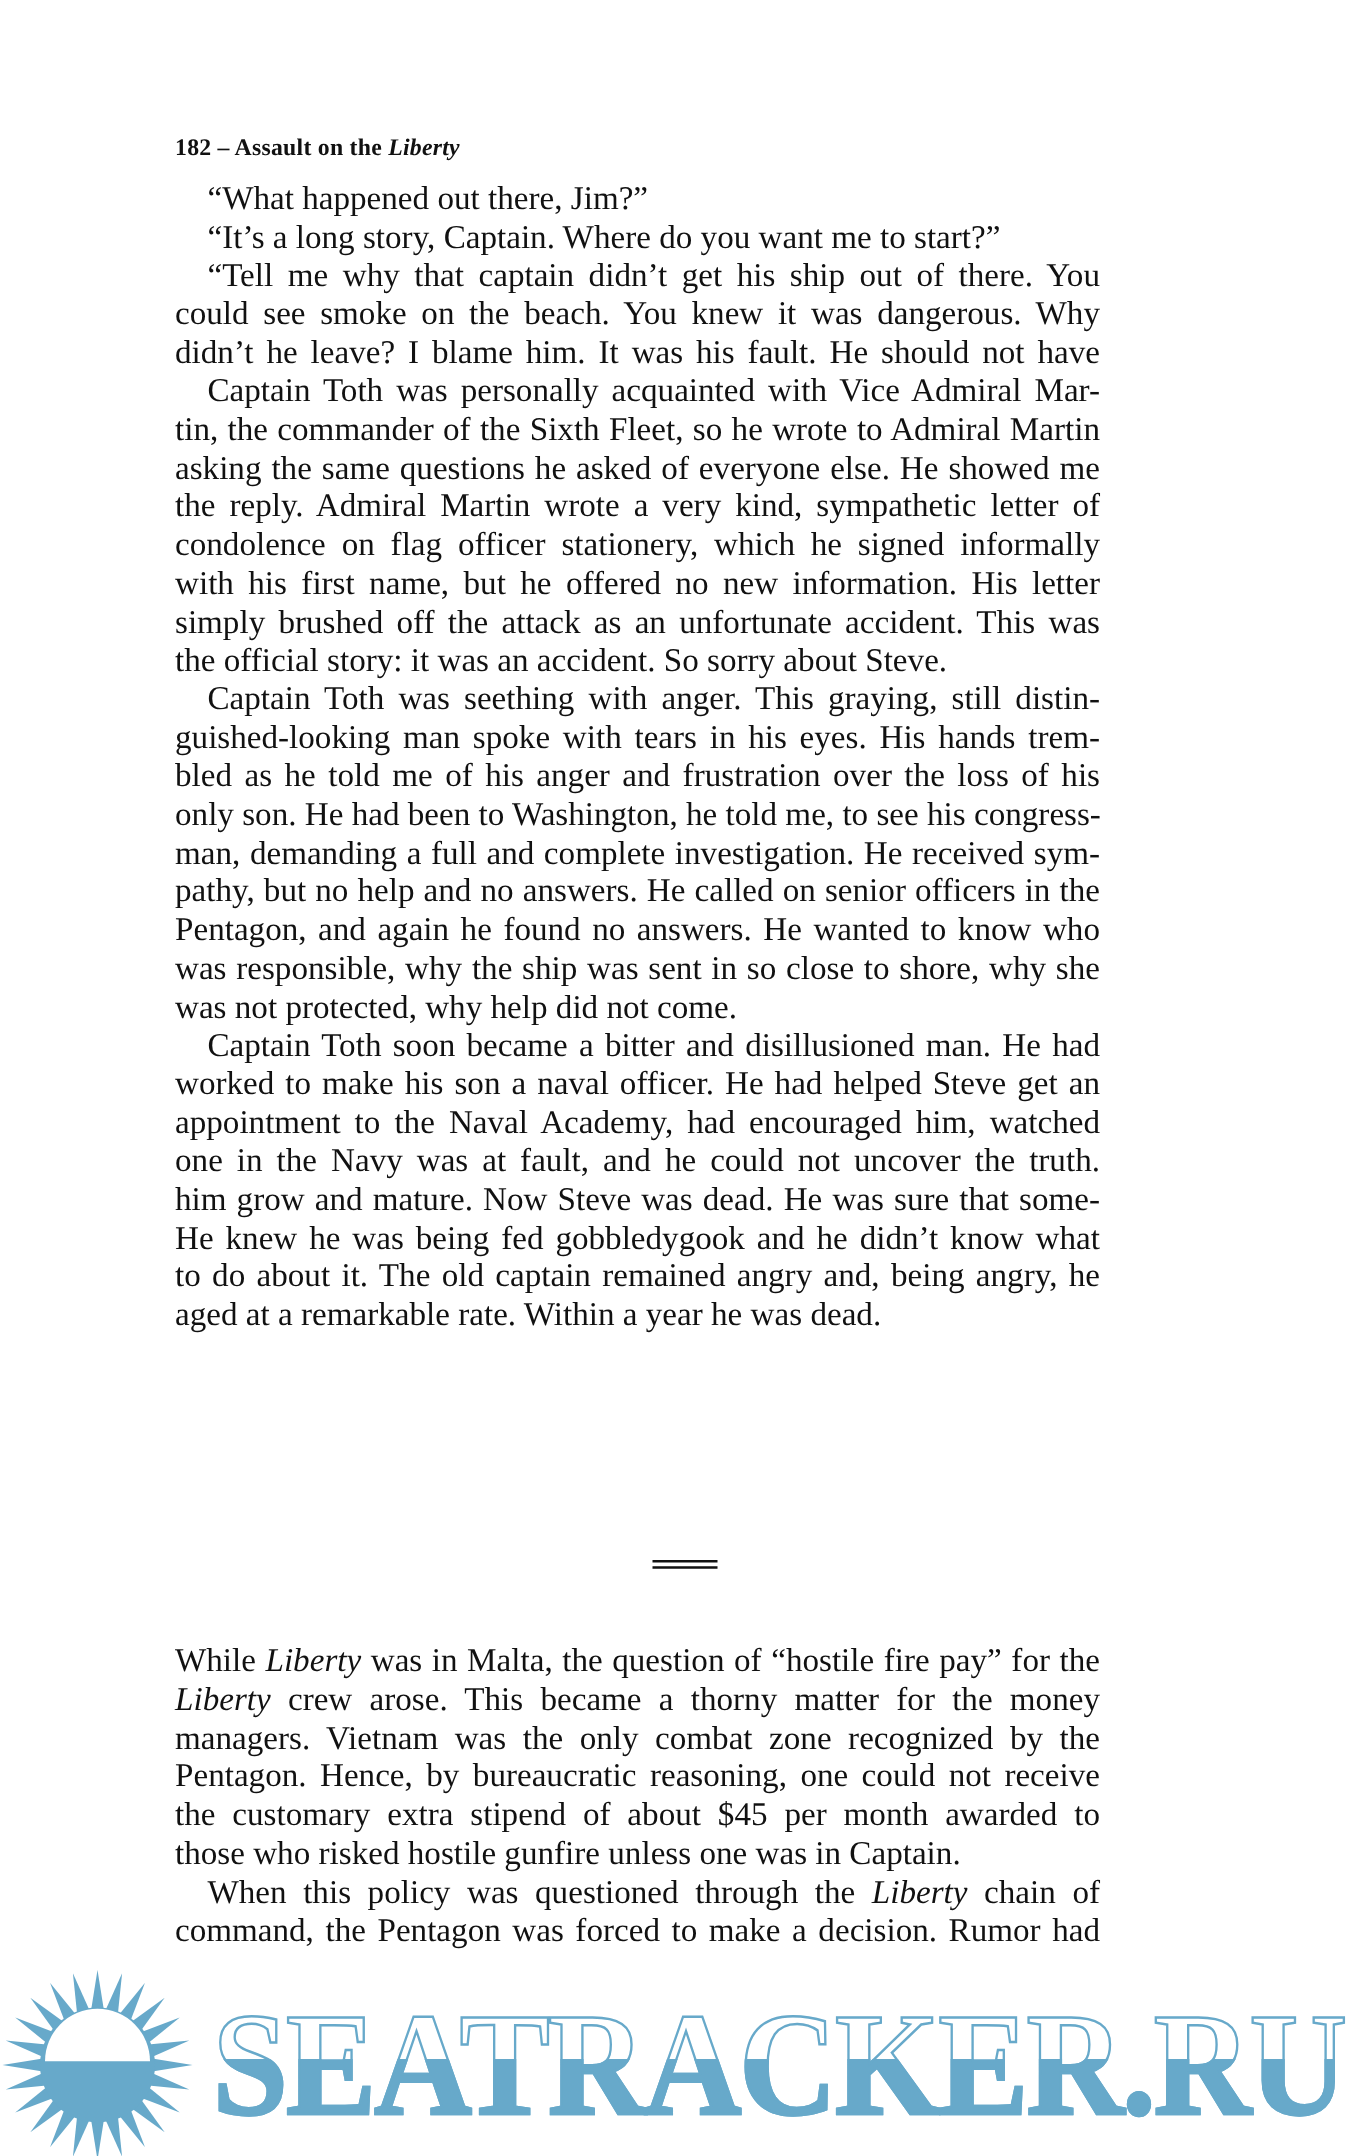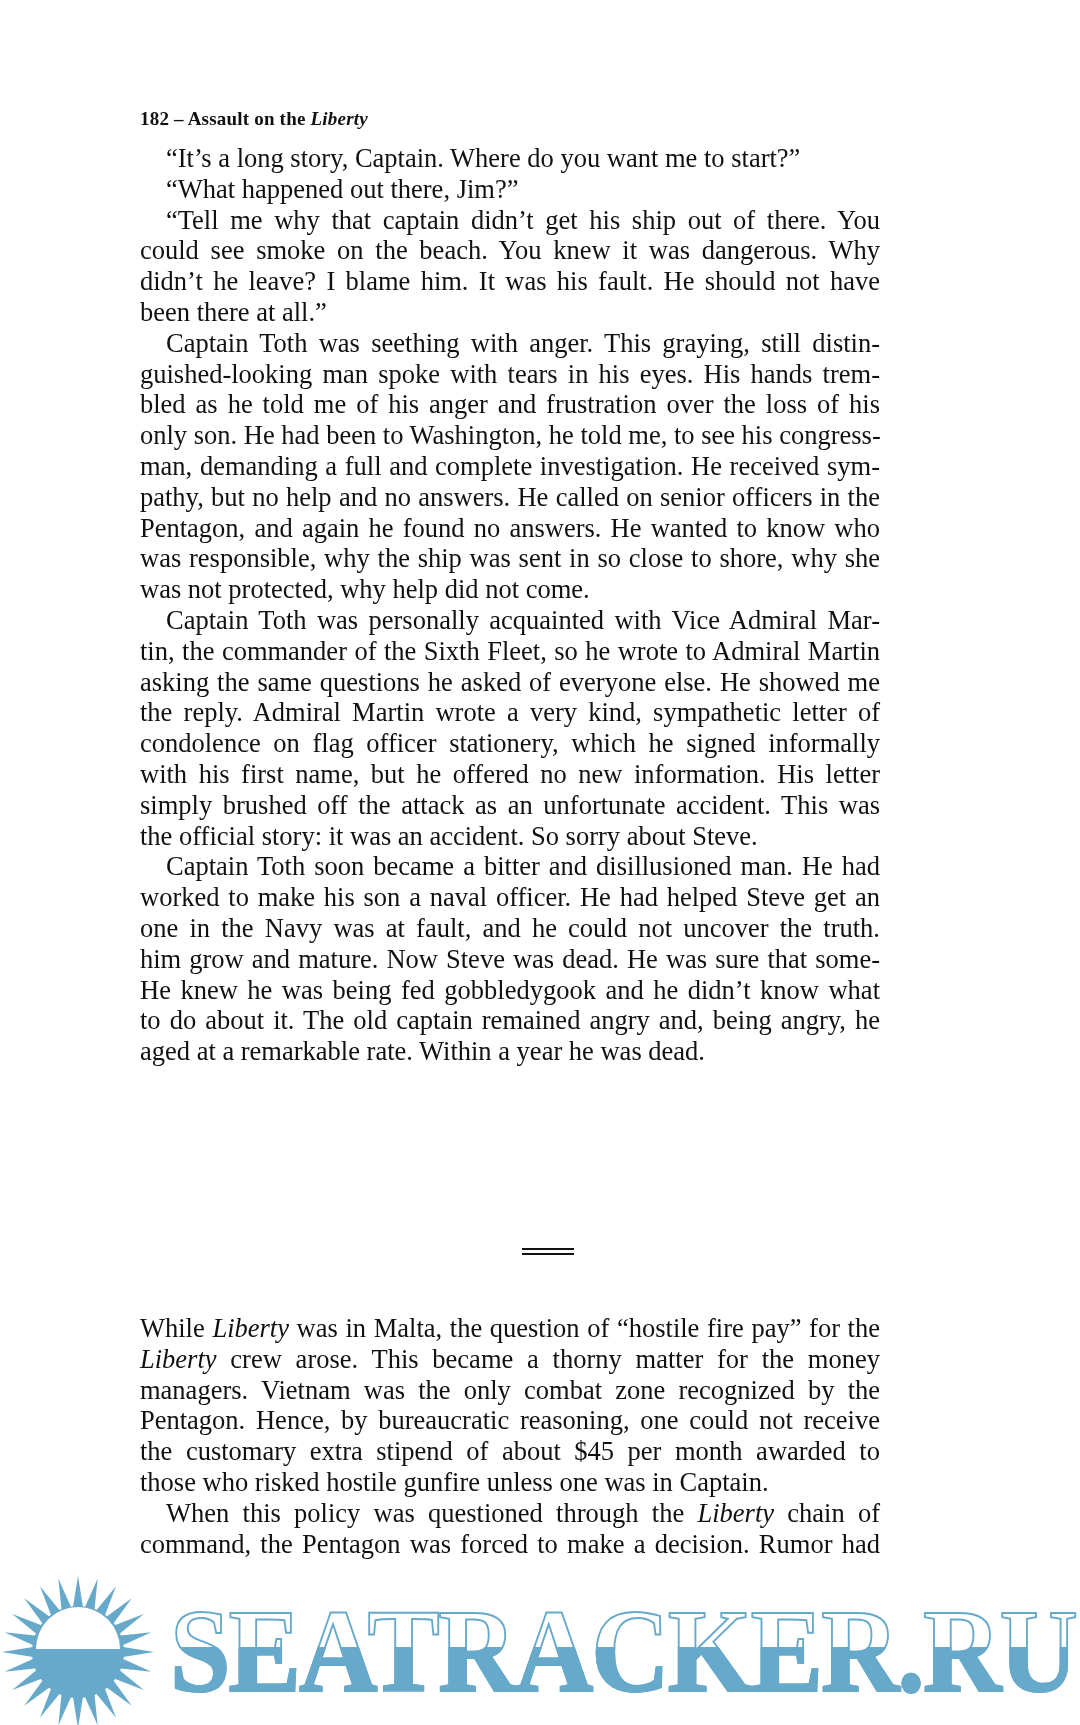--- a/index.html
+++ b/index.html
@@ -53,55 +53,55 @@
 
   <div class="running-head">
     <span>182</span>
     <span>–</span>
     <span>Assault on the</span>
     <span class="italic">Liberty</span>
   </div>
 
   <div class="body-text" id="body-text">
       <div>
-        <span class="line indent last">“It’s a long story, Captain. Where do you want me to start?”</span>
+        <span class="line indent last">“What happened out there, Jim?”</span>
       </div>
       <div>
-        <span class="line indent last">“What happened out there, Jim?”</span>
+        <span class="line indent last">“It’s a long story, Captain. Where do you want me to start?”</span>
       </div>
       <div>
         <span class="line indent">“Tell me why that captain didn’t get his ship out of there. You</span>
         <span class="line">could see smoke on the beach. You knew it was dangerous. Why</span>
         <span class="line">didn’t he leave? I blame him. It was his fault. He should not have</span>
-        <span class="line last">been there at all.”</span>
+      </div>
+      <div>
+        <span class="line indent">Captain Toth was personally acquainted with Vice Admiral Mar-</span>
+        <span class="line">tin, the commander of the Sixth Fleet, so he wrote to Admiral Martin</span>
+        <span class="line">asking the same questions he asked of everyone else. He showed me</span>
+        <span class="line">the reply. Admiral Martin wrote a very kind, sympathetic letter of</span>
+        <span class="line">condolence on flag officer stationery, which he signed informally</span>
+        <span class="line">with his first name, but he offered no new information. His letter</span>
+        <span class="line">simply brushed off the attack as an unfortunate accident. This was</span>
+        <span class="line last">the official story: it was an accident. So sorry about Steve.</span>
       </div>
       <div>
         <span class="line indent">Captain Toth was seething with anger. This graying, still distin-</span>
         <span class="line">guished-looking man spoke with tears in his eyes. His hands trem-</span>
         <span class="line">bled as he told me of his anger and frustration over the loss of his</span>
         <span class="line">only son. He had been to Washington, he told me, to see his congress-</span>
         <span class="line">man, demanding a full and complete investigation. He received sym-</span>
         <span class="line">pathy, but no help and no answers. He called on senior officers in the</span>
         <span class="line">Pentagon, and again he found no answers. He wanted to know who</span>
         <span class="line">was responsible, why the ship was sent in so close to shore, why she</span>
         <span class="line last">was not protected, why help did not come.</span>
       </div>
       <div>
-        <span class="line indent">Captain Toth was personally acquainted with Vice Admiral Mar-</span>
-        <span class="line">tin, the commander of the Sixth Fleet, so he wrote to Admiral Martin</span>
-        <span class="line">asking the same questions he asked of everyone else. He showed me</span>
-        <span class="line">the reply. Admiral Martin wrote a very kind, sympathetic letter of</span>
-        <span class="line">condolence on flag officer stationery, which he signed informally</span>
-        <span class="line">with his first name, but he offered no new information. His letter</span>
-        <span class="line">simply brushed off the attack as an unfortunate accident. This was</span>
-        <span class="line last">the official story: it was an accident. So sorry about Steve.</span>
-      </div>
-      <div>
         <span class="line indent">Captain Toth soon became a bitter and disillusioned man. He had</span>
         <span class="line">worked to make his son a naval officer. He had helped Steve get an</span>
+        <span class="line">appointment to the Naval Academy, had encouraged him, watched</span>
         <span class="line">one in the Navy was at fault, and he could not uncover the truth.</span>
         <span class="line">him grow and mature. Now Steve was dead. He was sure that some-</span>
         <span class="line">He knew he was being fed gobbledygook and he didn’t know what</span>
         <span class="line">to do about it. The old captain remained angry and, being angry, he</span>
         <span class="line last">aged at a remarkable rate. Within a year he was dead.</span>
       </div>
     </div>
 
   <div class="section-break"></div>
 

